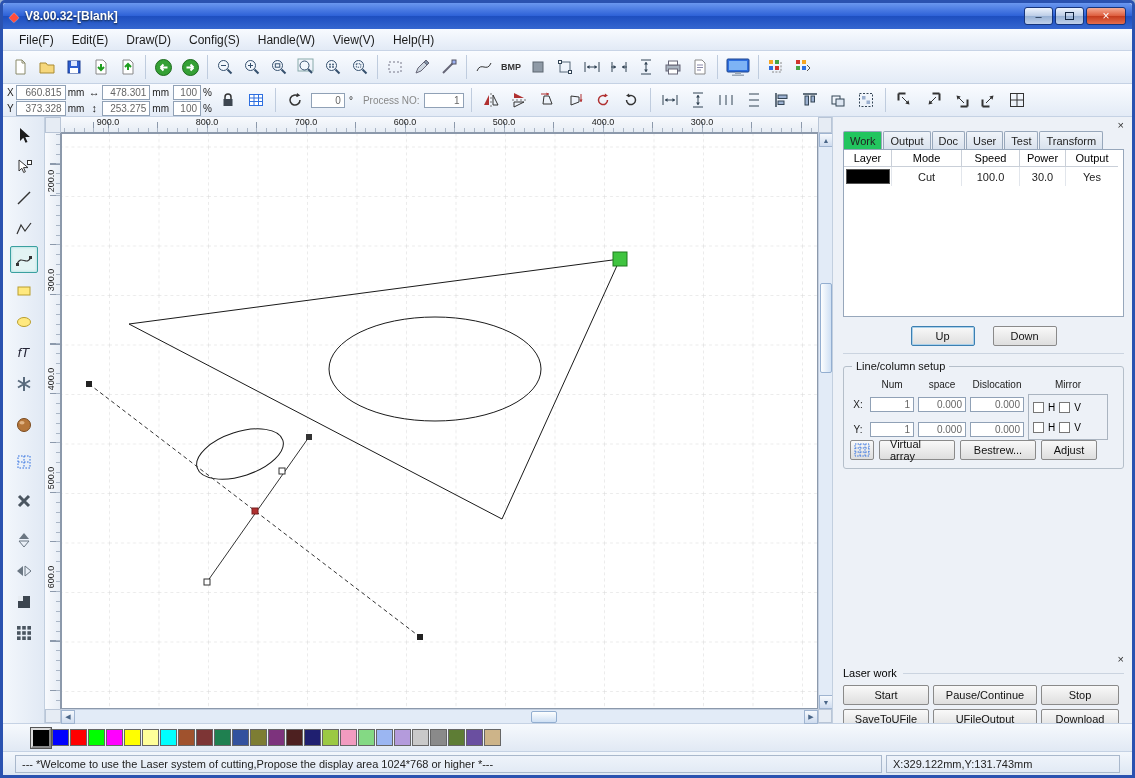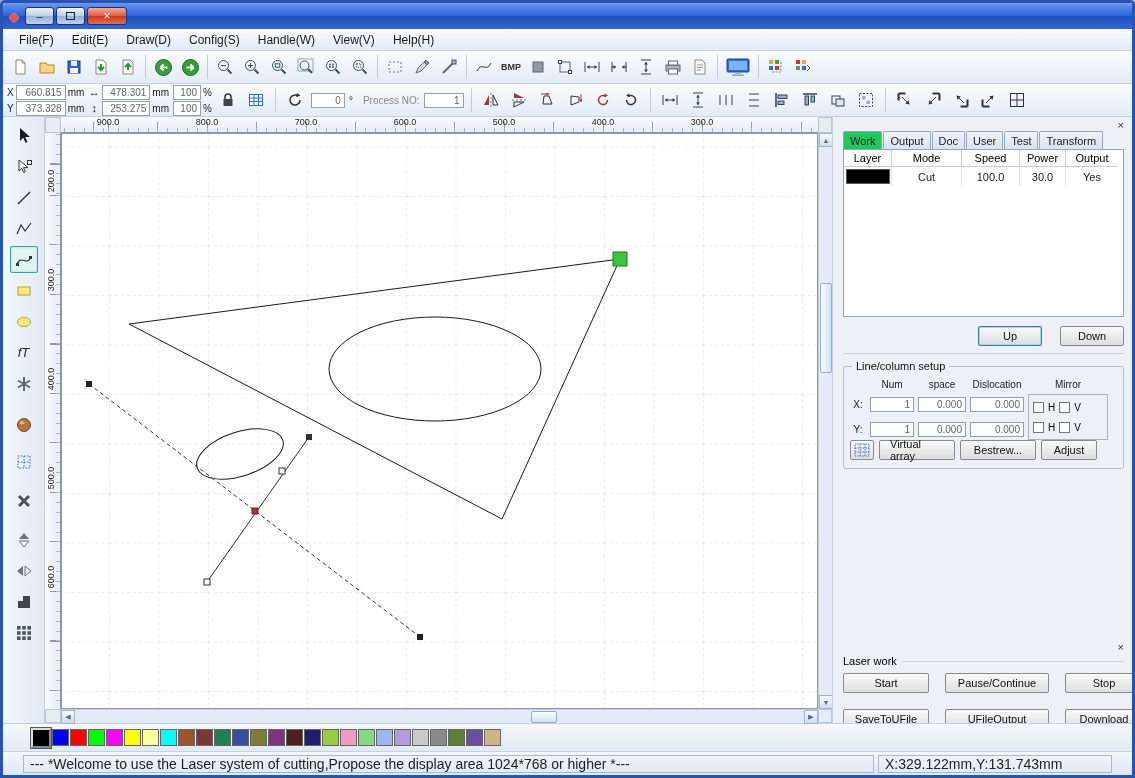--- a/index.html
+++ b/index.html
@@ -91,21 +91,21 @@
   .pclose { position:absolute; top:3px; right:8px; font-size:11px; color:#333; line-height:10px; }
   .tabs { display:flex; margin-top:10px; }
   .tab { padding:3px 6px 2px; border:1px solid #97a7bb; border-bottom:none; margin-right:1px; font-size:11px;
          background:linear-gradient(#f0f4f9,#d9e2ee); border-radius:2px 2px 0 0; color:#222; }
   .tab.active { background:#22c55e; font-weight:normal; }
   .layer-table { border:1px solid #97a7bb; background:#fff; height:168px; }
   .lt-head, .lt-row { display:grid; grid-template-columns:48px 70px 58px 46px 52px; }
   .lt-head > div { border-right:1px solid #c9cfd8; border-bottom:1px solid #c9cfd8; text-align:center; padding:2px 0; font-size:11px; }
   .lt-row > div { border-right:1px solid #e2e6ec; height:19px; display:flex; align-items:center; justify-content:center; font-size:11px; color:#222;text-align:right; }
   .layer-swatch { width:44px; height:15px; border:1px solid #555; }
-  .updown { display:flex; justify-content:flex-end; gap:18px; margin:9px 0 4px; }
+  .updown { display:flex; justify-content:center; gap:18px; margin:9px 0 4px; }
   .btn { height:20px; padding:0 10px; background:linear-gradient(#f9f9f9,#dedede); border:1px solid #8a8a8a;
          border-radius:2px; font-size:11px; display:inline-flex; align-items:center; justify-content:center; color:#111; }
   .btn.focus { border:1px solid #3c7fb1; box-shadow:inset 0 0 0 1px #a9d0ea; }
   .pdivider { border-top:1px solid #cbd4e0; margin:3px 0 8px; }
 
   .groupbox { border:1px solid #b5bfca; border-radius:3px; position:relative; padding:12px 6px 8px; margin-top:4px; }
   .gtitle { position:absolute; top:-7px; left:8px; background:#edf1f7; padding:0 4px; font-size:11px; color:#111; }
   .lc-grid { display:grid; grid-template-columns:16px 44px 48px 54px 80px; gap:4px; align-items:center; }
   .lc-h { font-size:10px; text-align:center; color:#222; }
   .mirrorbox { grid-row:span 2; border:1px solid #aab4c0; height:46px; display:flex; flex-direction:column;
@@ -116,47 +116,48 @@
   .cb.checked::after { content:"✓"; }
   .lc-buttons { display:flex; gap:5px; align-items:center; }
   .iconbtn { width:24px; height:20px; background:linear-gradient(#f9f9f9,#dedede); border:1px solid #8a8a8a;
              border-radius:2px; display:flex; align-items:center; justify-content:center; }
   .spacer { flex:1; }
 
   .laser { position:relative; margin-bottom:-6px; }
   .laser-close { position:absolute; right:0; top:-4px; font-size:11px; color:#333; }
   .laser-head { display:flex; align-items:center; gap:6px; margin-top:10px; }
   .hline { flex:1; border-top:1px solid #cbd4e0; }
-  .laser-grid { display:grid; grid-template-columns:86px 104px 78px; gap:16px; margin-top:6px; }
+  .laser-grid { display:grid; grid-template-columns:86px 104px 78px; gap:4px; margin-top:6px; }
   .laser-grid .btn { padding:0 2px; }
   .laser-row3 { display:flex; align-items:center; gap:4px; margin-top:6px; }
   .laser-row3 .btn { width:78px; }
 
   
   .palette-row { height:28px; flex:0 0 28px; background:linear-gradient(#f6f9fd,#e1e9f4); border-top:1px solid #c5d2e4;
                  display:flex; align-items:center; padding-left:28px; gap:1px; }
   .swatch { width:17px; height:17px; border:1px solid #666; flex:0 0 17px; }
   .swatch.selected { width:20px; height:20px; flex-basis:20px; border:2px outset #ddd; box-shadow:0 0 0 1px #555; }
 
   .statusbar { height:24px; flex:0 0 24px; background:linear-gradient(#f3f7fc,#dde7f3); border-top:1px solid #c5d2e4;
-               display:flex; align-items:center; padding:2px 20px; gap:4px; font-size:14px; }
+               display:flex; align-items:center; padding:2px 12px; gap:4px; font-size:11px; }
   .scell { border:1px solid #a9b8cc; background:linear-gradient(#eef3fa,#e2eaf5); height:18px;
            display:flex; align-items:center; padding:0 6px; color:#222; white-space:nowrap; overflow:hidden; }
   .smsg { flex:1; }
   .scoords { width:234px; }
 
   svg.ic { display:block; }
 </style>
 </head>
 <body>
 
 <div class="window">
 
   <div class="titlebar">
     <span class="logo">◆</span>
+    <span class="title">V8.00.32-[Blank]</span>
     <div class="winbtns">
       <div class="wbtn">–</div>
       <div class="wbtn">
           <span class="maxbox"></span>
         </div>
       <div class="wbtn close">×</div>
     </div>
   </div>
 
   <div class="menubar">

